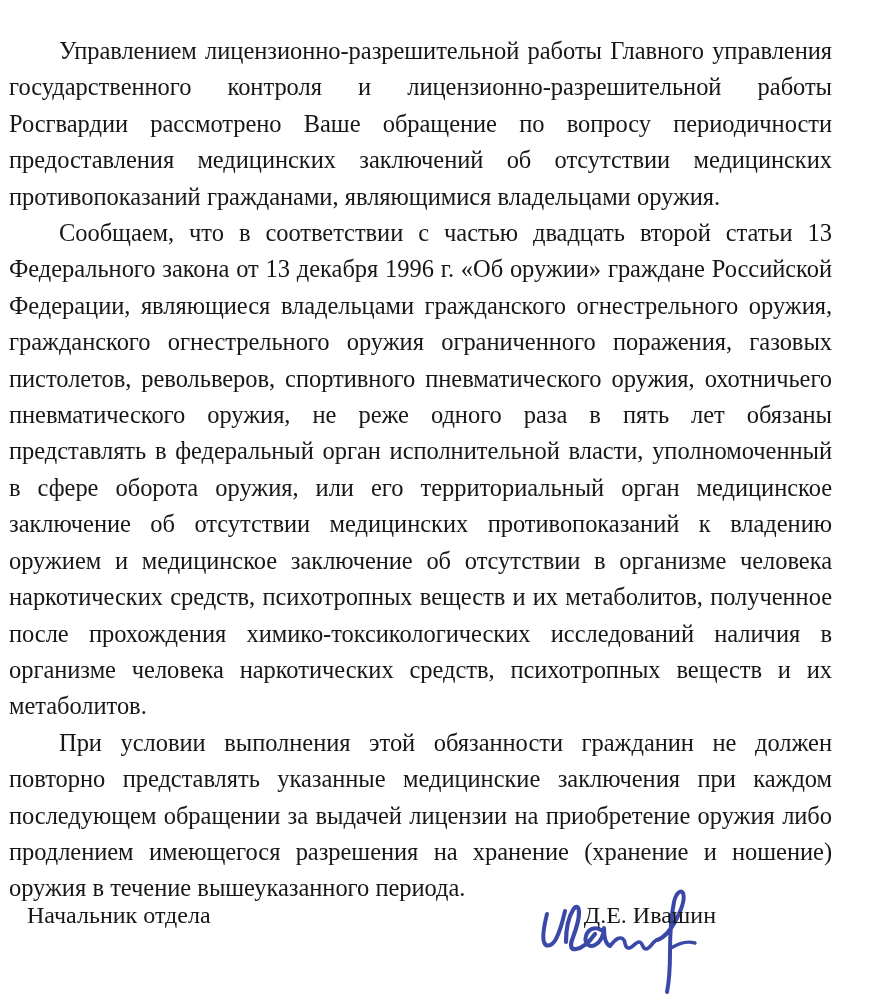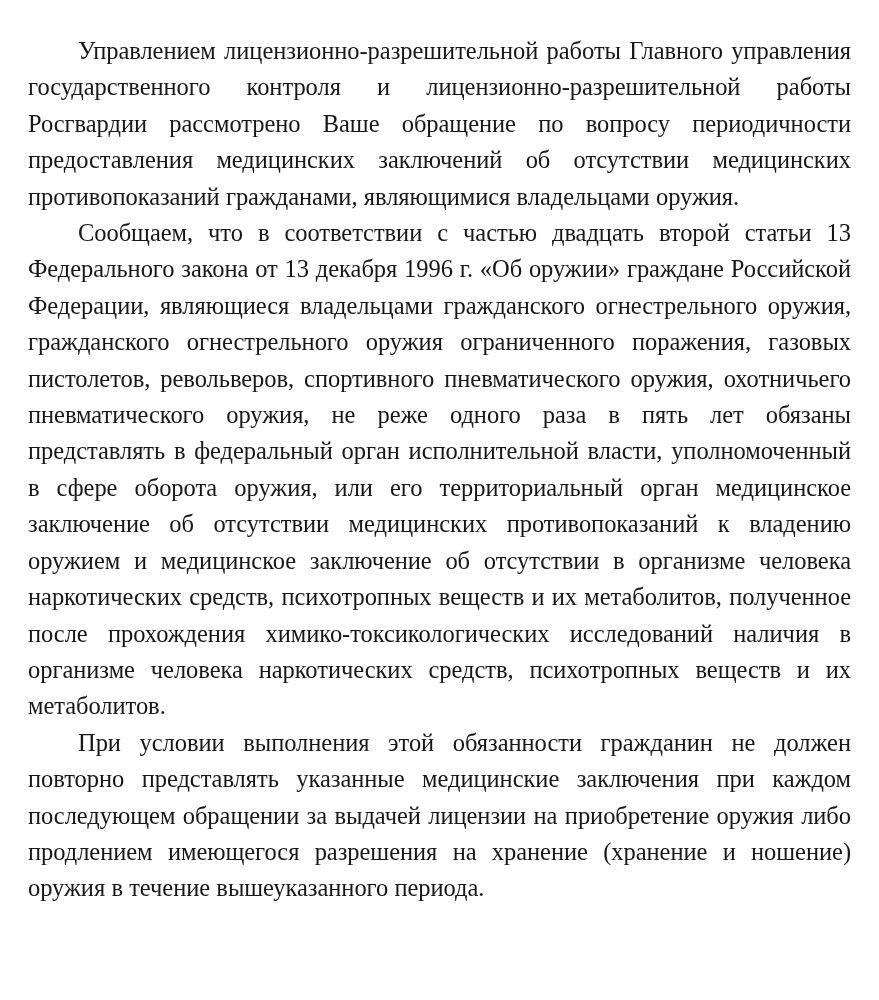--- a/index.html
+++ b/index.html
@@ -13,21 +13,21 @@
     font-family: "Liberation Serif", "DejaVu Serif", serif;
     color: #171717;
     overflow: hidden;
   }
 
   .page {
     position: relative;
     width: 767px;
     height: 1000px;
     box-sizing: border-box;
-    padding: 27px 29px 0 28px;
+    padding: 27px 29px 0 9px;
   }
 
   .body-text {
     width: 823px;
     margin: 0;
   }
 
   .para {
     margin: 0;
     text-align: justify;
@@ -94,14 +94,40 @@
   <div class="body-text">
 
     <p class="para first">Управлением лицензионно-разрешительной работы Главного управления государственного контроля и лицензионно-разрешительной работы Росгвардии рассмотрено Ваше обращение по вопросу периодичности предоставления медицинских заключений об отсутствии медицинских противопоказаний гражданами, являющимися владельцами оружия.</p>
 
     <p class="para"><span>Сообщаем, что в соответствии с частью двадцать второй статьи 13 Федерального закона от 13 декабря 1996 г. «Об оружии» граждане Российской Федерации, являющиеся владельцами гражданского огнестрельного оружия, гражданского огнестрельного оружия ограниченного поражения, газовых пистолетов, револьверов, спортивного пневматического оружия, охотничьего пневматического оружия, </span><span class="u">не реже одного раза в пять лет</span><span> обязаны представлять в федеральный орган исполнительной власти, уполномоченный в сфере оборота оружия, или его территориальный орган медицинское заключение об отсутствии медицинских противопоказаний к владению оружием и медицинское заключение об отсутствии в организме человека наркотических средств, психотропных веществ и их метаболитов, полученное после прохождения химико-токсикологических исследований наличия в организме человека наркотических средств, психотропных веществ и их метаболитов.</span></p>
 
     <p class="para">При условии выполнения этой обязанности гражданин не должен повторно представлять указанные медицинские заключения при каждом последующем обращении за выдачей лицензии на приобретение оружия либо продлением имеющегося разрешения на хранение (хранение и ношение) оружия в течение вышеуказанного периода.</p>
 
   </div>
 
+  <div class="sign-block">
+
+    <div class="sign-role">Начальник отдела</div>
+
+    <div class="sign-mark">
+      <svg viewBox="0 0 220 130" xmlns="http://www.w3.org/2000/svg" aria-hidden="true">
+        <g fill="none" stroke="#3a49a8" stroke-linecap="round" stroke-linejoin="round">
+
+          <path d="M22 44 C19 56, 17 66, 19 72 C21 78, 27 76, 31 69 C35 61, 38 50, 40 41" stroke-width="4"></path>
+
+          <path d="M41 72 C41 60, 43 48, 48 40 C51 35, 54 36, 54 43 C54 52, 50 62, 47 70 C45 76, 46 80, 51 79 C58 78, 65 71, 70 64" stroke-width="4.2"></path>
+
+          <path d="M76 60 C70 56, 63 59, 61 66 C59 73, 64 78, 70 75 C76 72, 79 64, 79 58 C79 65, 80 74, 85 76" stroke-width="4"></path>
+
+          <path d="M85 76 C90 70, 94 66, 98 69 C101 71, 99 77, 103 78 C107 79, 110 72, 114 72 C118 72, 117 79, 121 79 C125 79, 128 71, 132 70" stroke-width="3.6"></path>
+
+          <path d="M132 70 C139 68, 146 60, 152 48 C157 38, 160 28, 158 23 C156 19, 151 23, 149 32 C146 47, 145 66, 145 82 C145 98, 144 112, 142 122" stroke-width="4"></path>
+
+          <path d="M146 78 C154 73, 163 71, 170 73" stroke-width="3.4"></path>
+        </g>
+      </svg>
+    </div>
+
+    <div class="sign-name">Д.Е. Ивашин</div>
+
+  </div>
 
 </div>
 
 </body></html>

